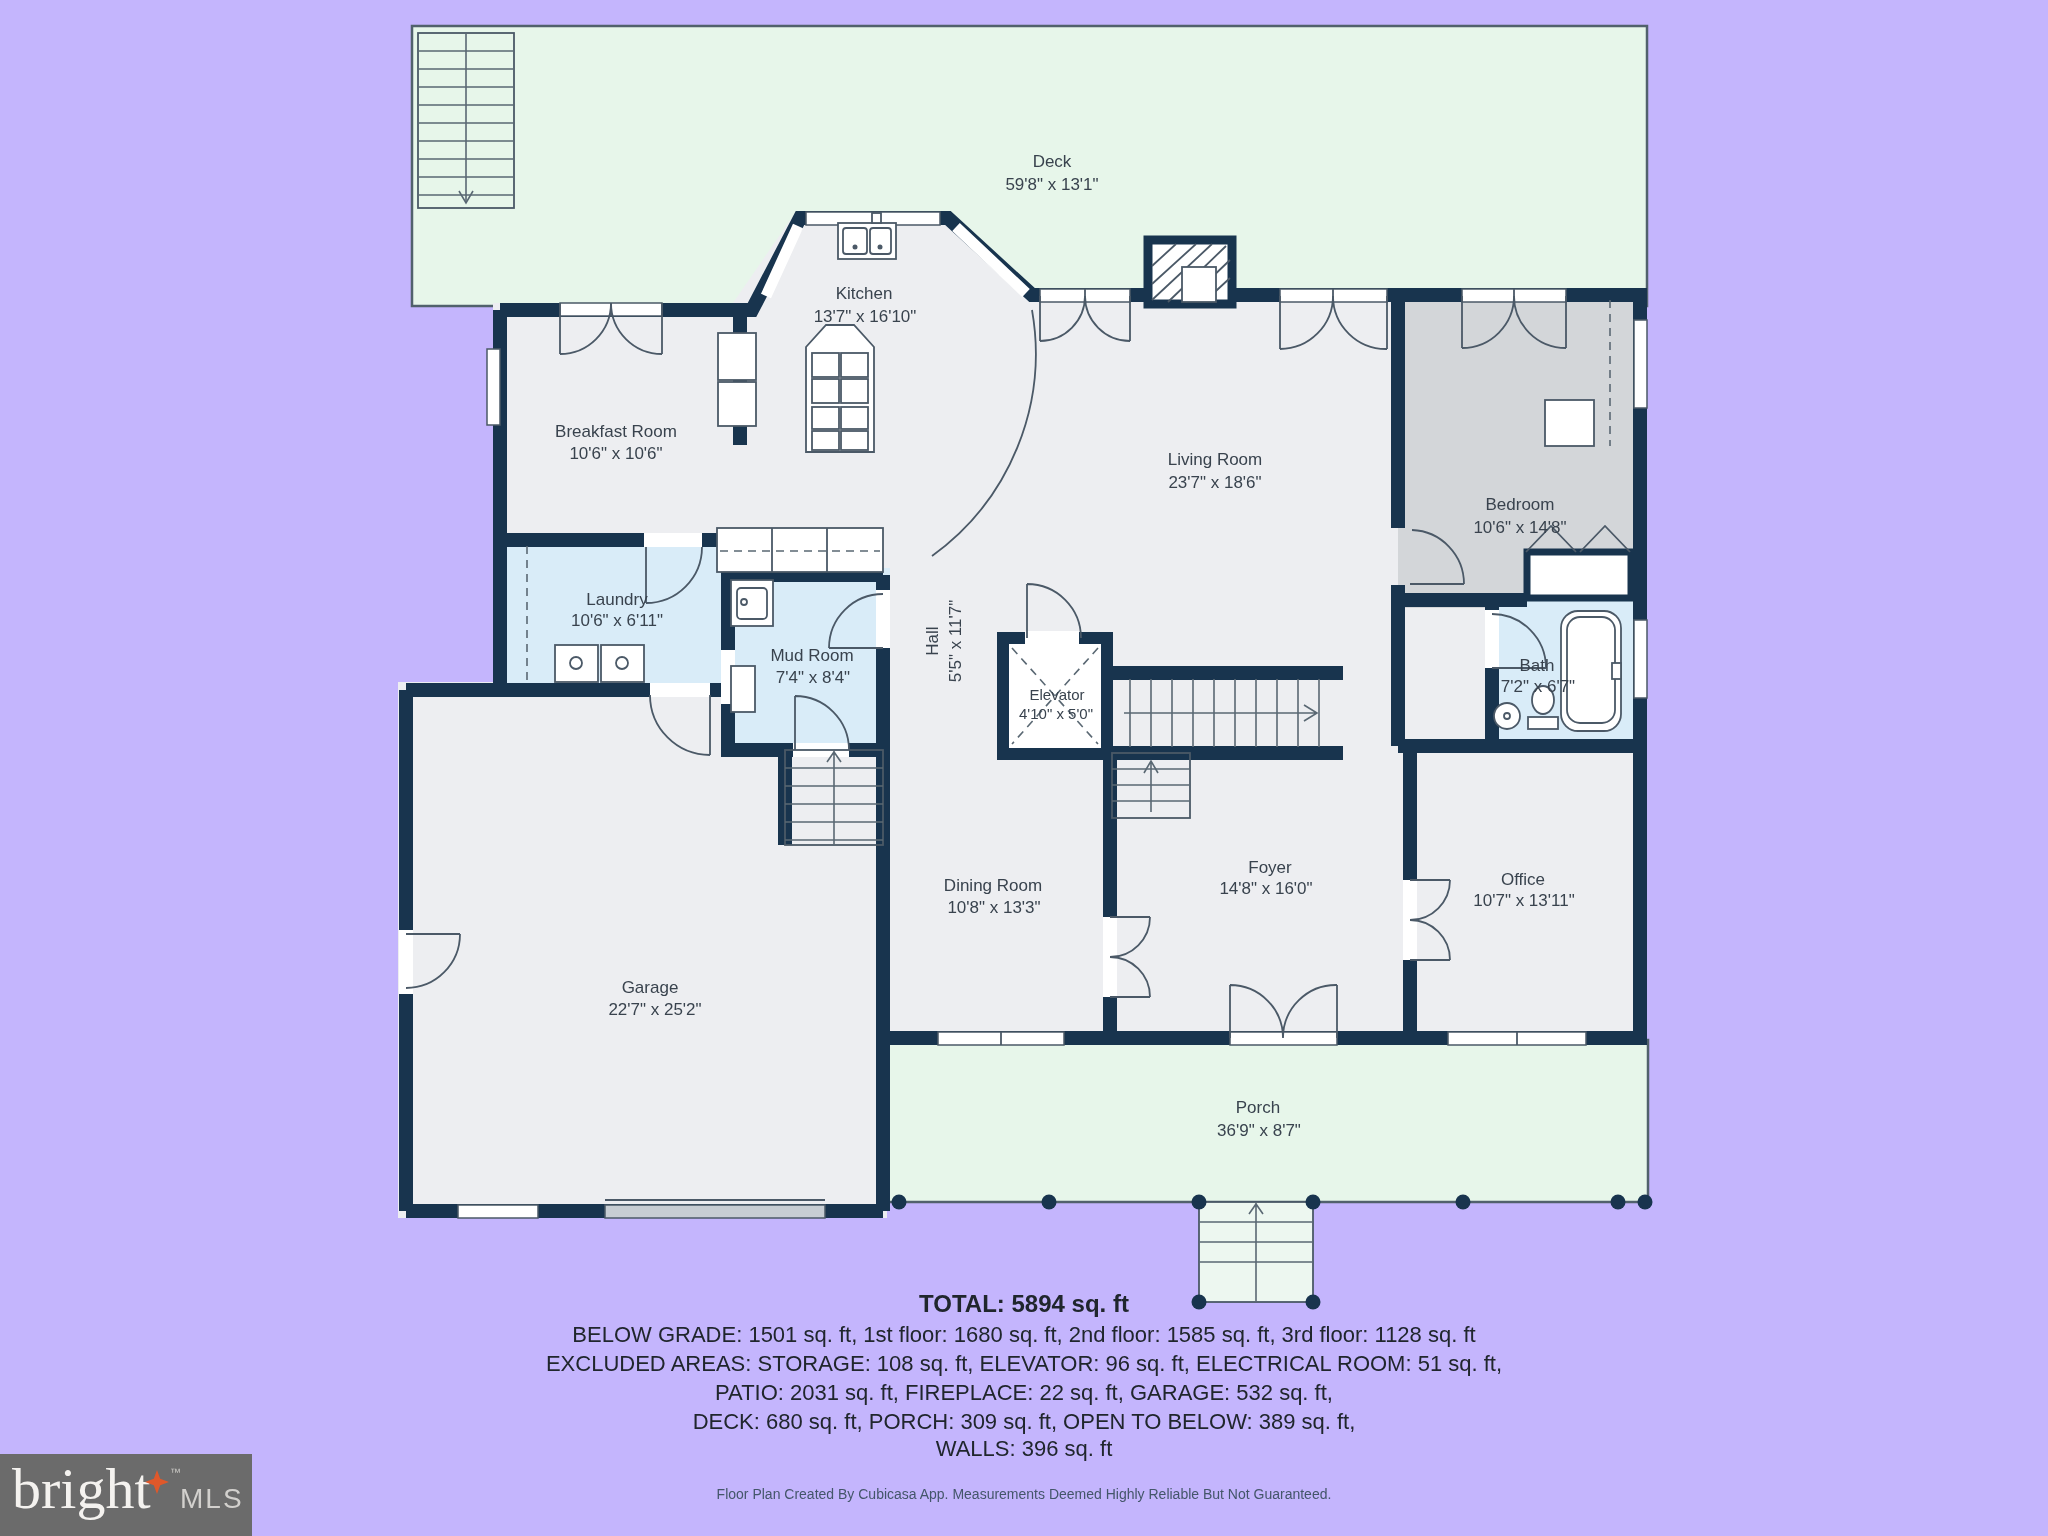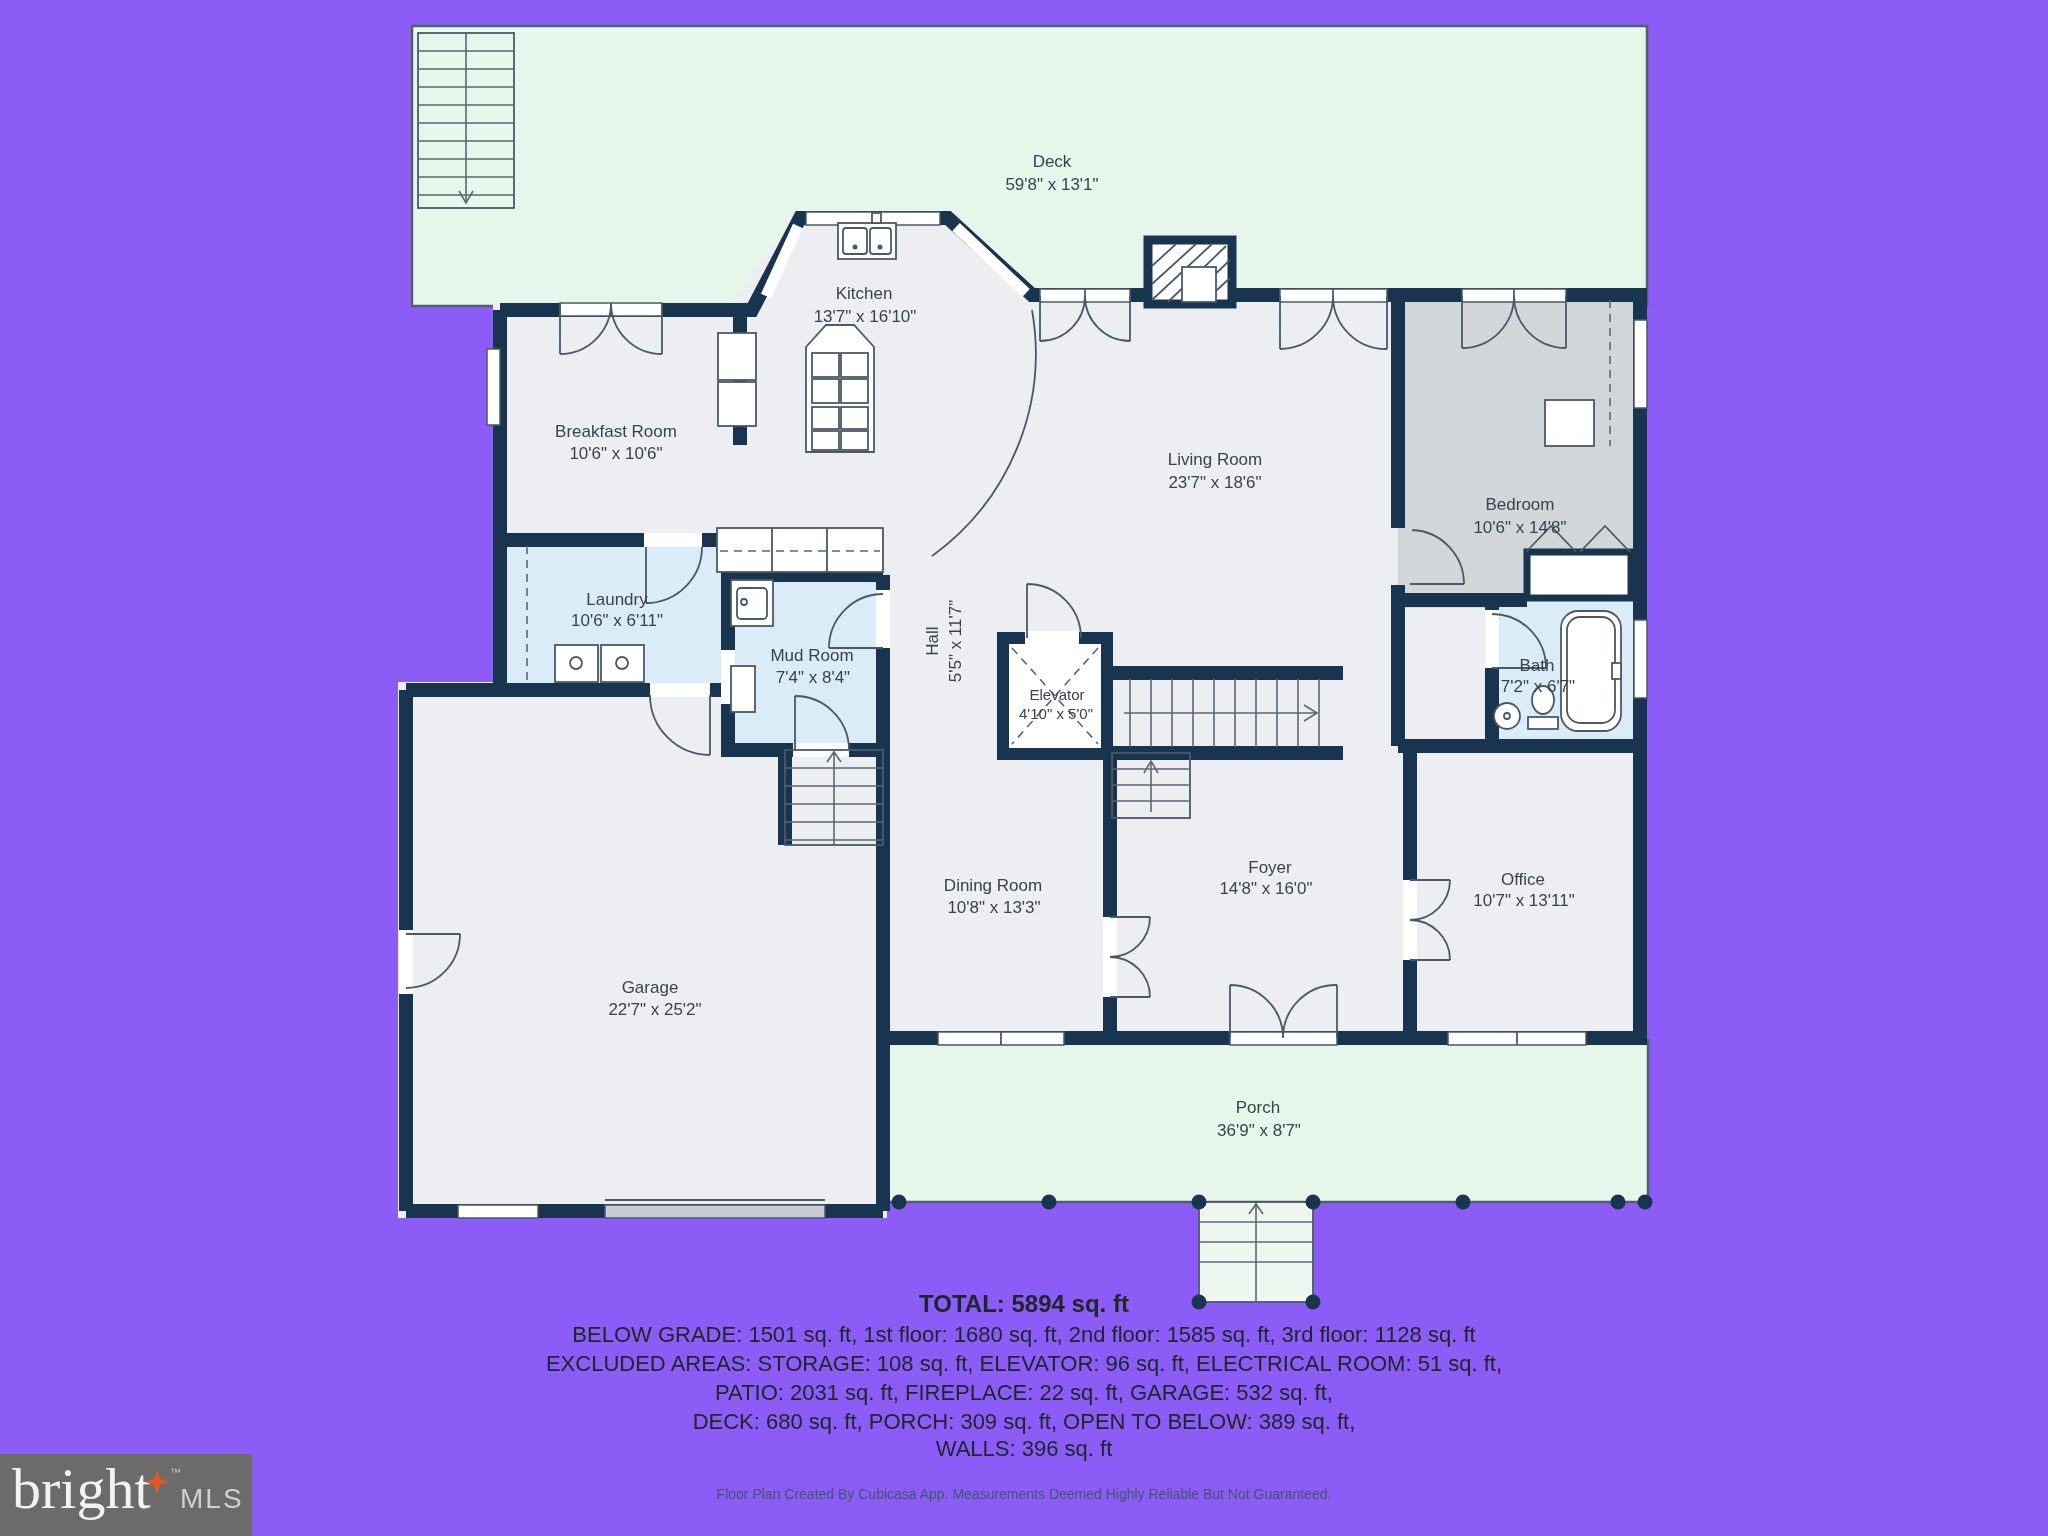--- a/index.html
+++ b/index.html
@@ -1,16 +1,16 @@
 <!DOCTYPE html>
 <html><head>
 <meta charset="utf-8">
 <style>
   html,body{margin:0;padding:0;background:#ffffff;}
-  .stage{position:relative;width:2048px;height:1536px;background:#8b5cf6;overflow:hidden;}
+  .stage{position:relative;width:2048px;height:1536px;background:#c4b5fd;overflow:hidden;}
   svg{position:absolute;left:0;top:0;}
   .wall{stroke:#18344e;stroke-width:14;fill:none;stroke-linecap:butt;}
   .outdoor{fill:#e7f6ea;stroke:#51616c;stroke-width:2.5;}
   .floor{stroke:none;}
   .thin{stroke:#4b5967;stroke-width:1.8;fill:none;}
   .thinf{stroke:#4b5967;stroke-width:1.8;fill:#ffffff;}
   .win{fill:#ffffff;stroke:#4b5967;stroke-width:1.5;}
   .gap{fill:#ffffff;stroke:none;}
   .arc{stroke:#4b5967;stroke-width:1.8;fill:none;}
   .tread{stroke:#5a6873;stroke-width:1.6;fill:none;}

